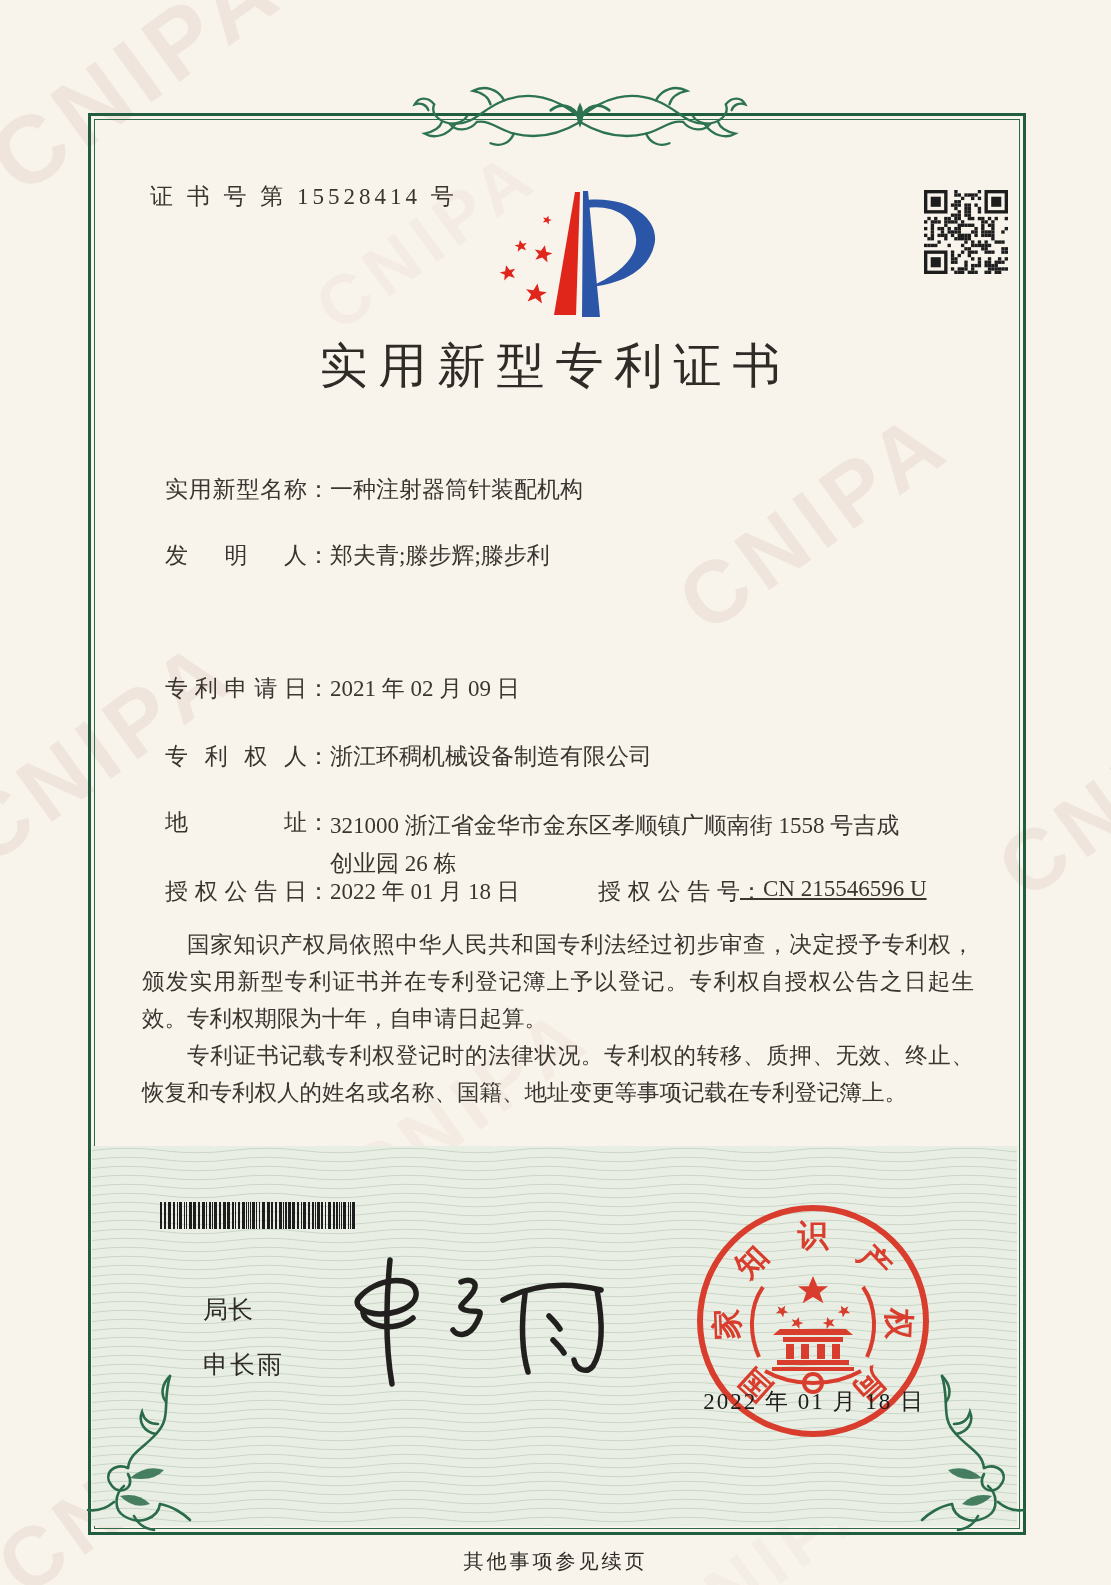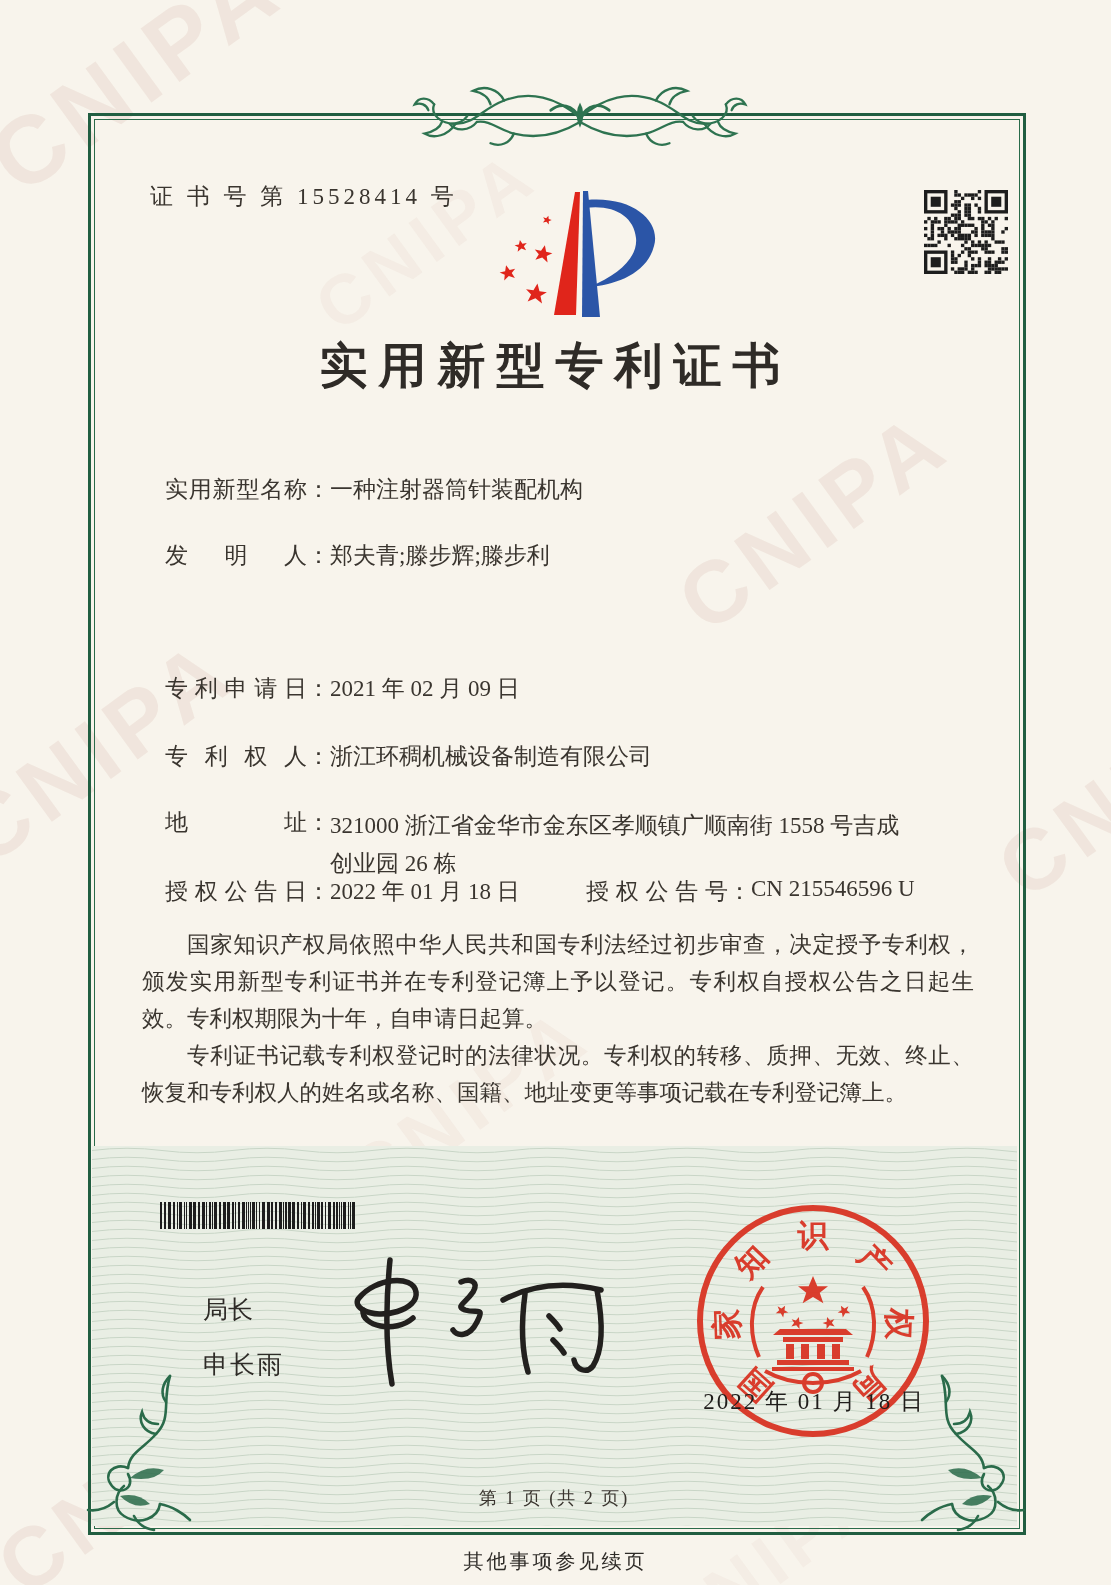--- a/index.html
+++ b/index.html
@@ -21,28 +21,28 @@
   
   .top-orn{position:absolute; left:405px; top:70px; width:350px; height:96px; z-index:2;}
   .corner{position:absolute; width:112px; height:160px; z-index:2;}
   .corner.bl{left:84px; top:1374px;}
   .corner.br{left:916px; top:1374px; transform:scaleX(-1);}
   
   .cert-no{position:absolute; left:150px; top:181px; font-size:23px; letter-spacing:4px; z-index:3;}
   .logo{position:absolute; left:497px; top:178px; width:166px; height:142px; z-index:3;}
   .qr{position:absolute; left:924px; top:190px; width:84px; height:84px; z-index:3;}
   .title{position:absolute; left:0; top:334px; width:100%; text-align:center;
-         font-size:48px; font-weight:700; letter-spacing:11px; color:#2f2b27; z-index:3;}
+         font-size:48px; font-weight:400; letter-spacing:11px; color:#2f2b27; z-index:3;}
   
   .row{position:absolute; left:165px; font-size:23px; z-index:3; white-space:nowrap;}
   .flabel{display:inline-block; width:142px; text-align:justify; text-align-last:justify; vertical-align:top;}
   .colon{vertical-align:top;}
   .fvalue{vertical-align:top;}
   .addrval{display:inline-block; white-space:normal; width:640px; line-height:38px;}
-  .pair2{position:absolute; left:421px; top:0; white-space:nowrap;}
+  .pair2{position:absolute; left:433px; top:0; white-space:nowrap;text-decoration:underline;}
   
   .paras{position:absolute; left:142px; top:926px; width:832px; font-size:22.5px;
          line-height:37px; z-index:3; text-align:justify;}
   .paras p{margin:0; text-indent:2em;}
   
   .barcode{position:absolute; left:160px; top:1202px; width:302px; height:27px; z-index:3;
            font-size:0; overflow:hidden;}
   .barcode span{display:inline-block; height:100%; background:#1d1d1d; vertical-align:top;}
   
   .director{position:absolute; left:168px; top:1293px; font-size:25px; z-index:3;
@@ -440,16 +440,15 @@
       <g stroke="#d93322" stroke-width="4" fill="none">
         <circle cx="0" cy="56" r="9"></circle>
         <path d="M-54 30 C-64 8 -64 -20 -50 -40"></path>
         <path d="M54 30 C64 8 64 -20 50 -40"></path>
         <path d="M-48 44 C-20 60 20 60 48 44"></path>
       </g>
     </g>
   </svg>
   <div class="seal-date">2022 年 01 月 18 日</div>
 
-  <div class="pageinfo">第 1 页 (共 2 页)</div>
   <div class="footnote">其他事项参见续页</div>
 
 </div>
 
 </body></html>

